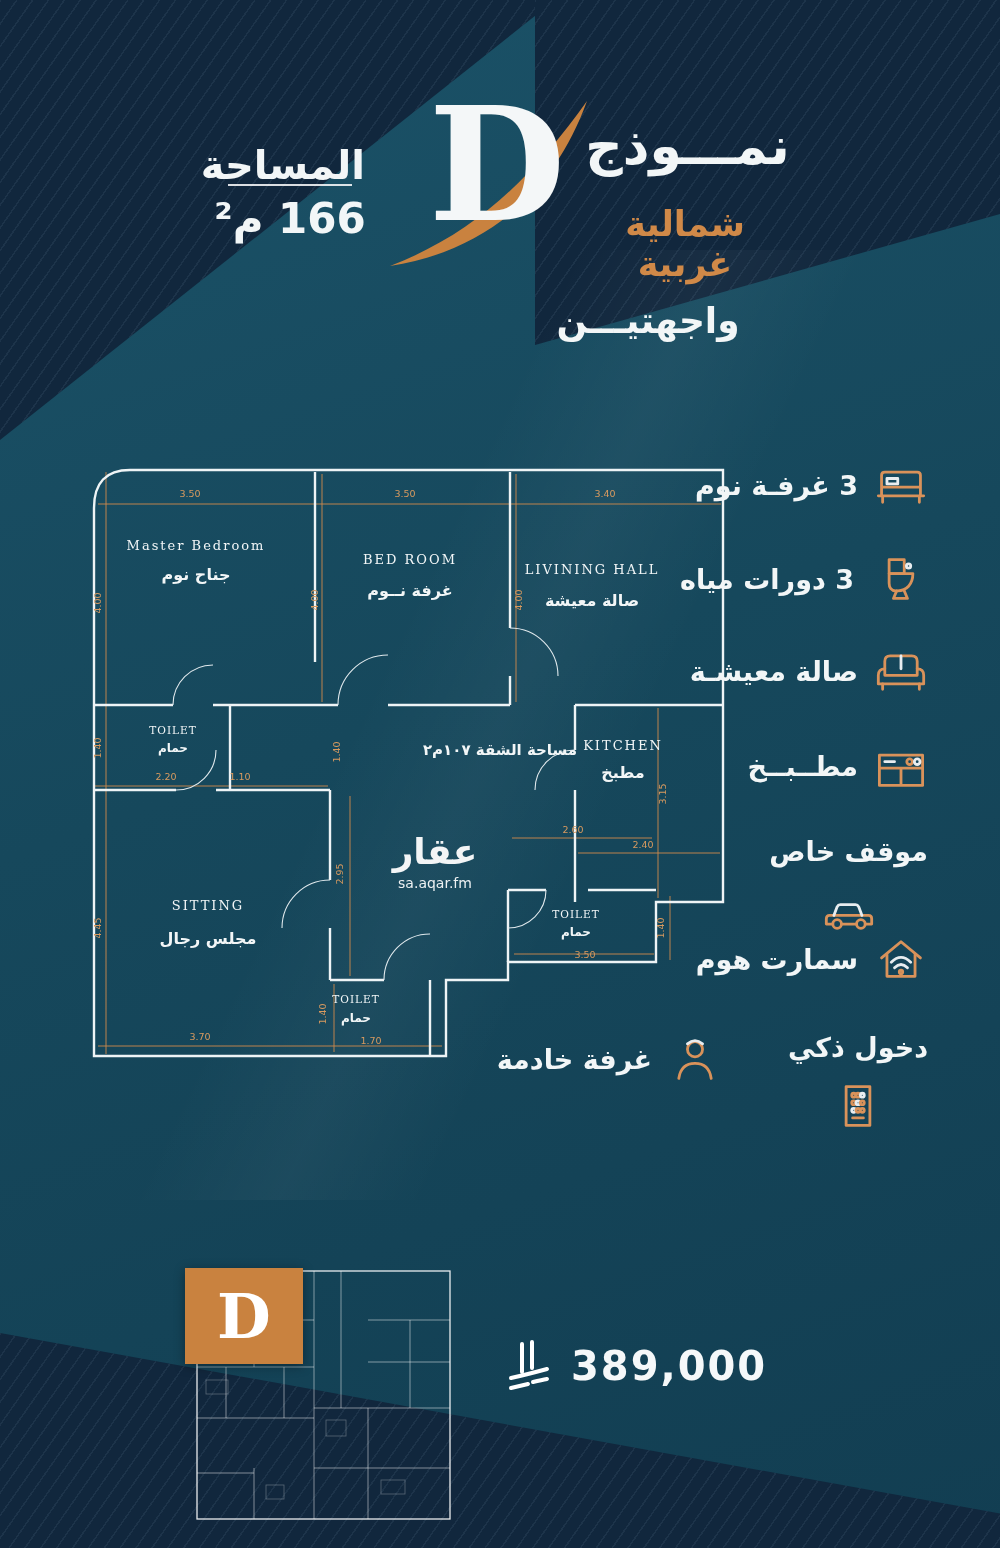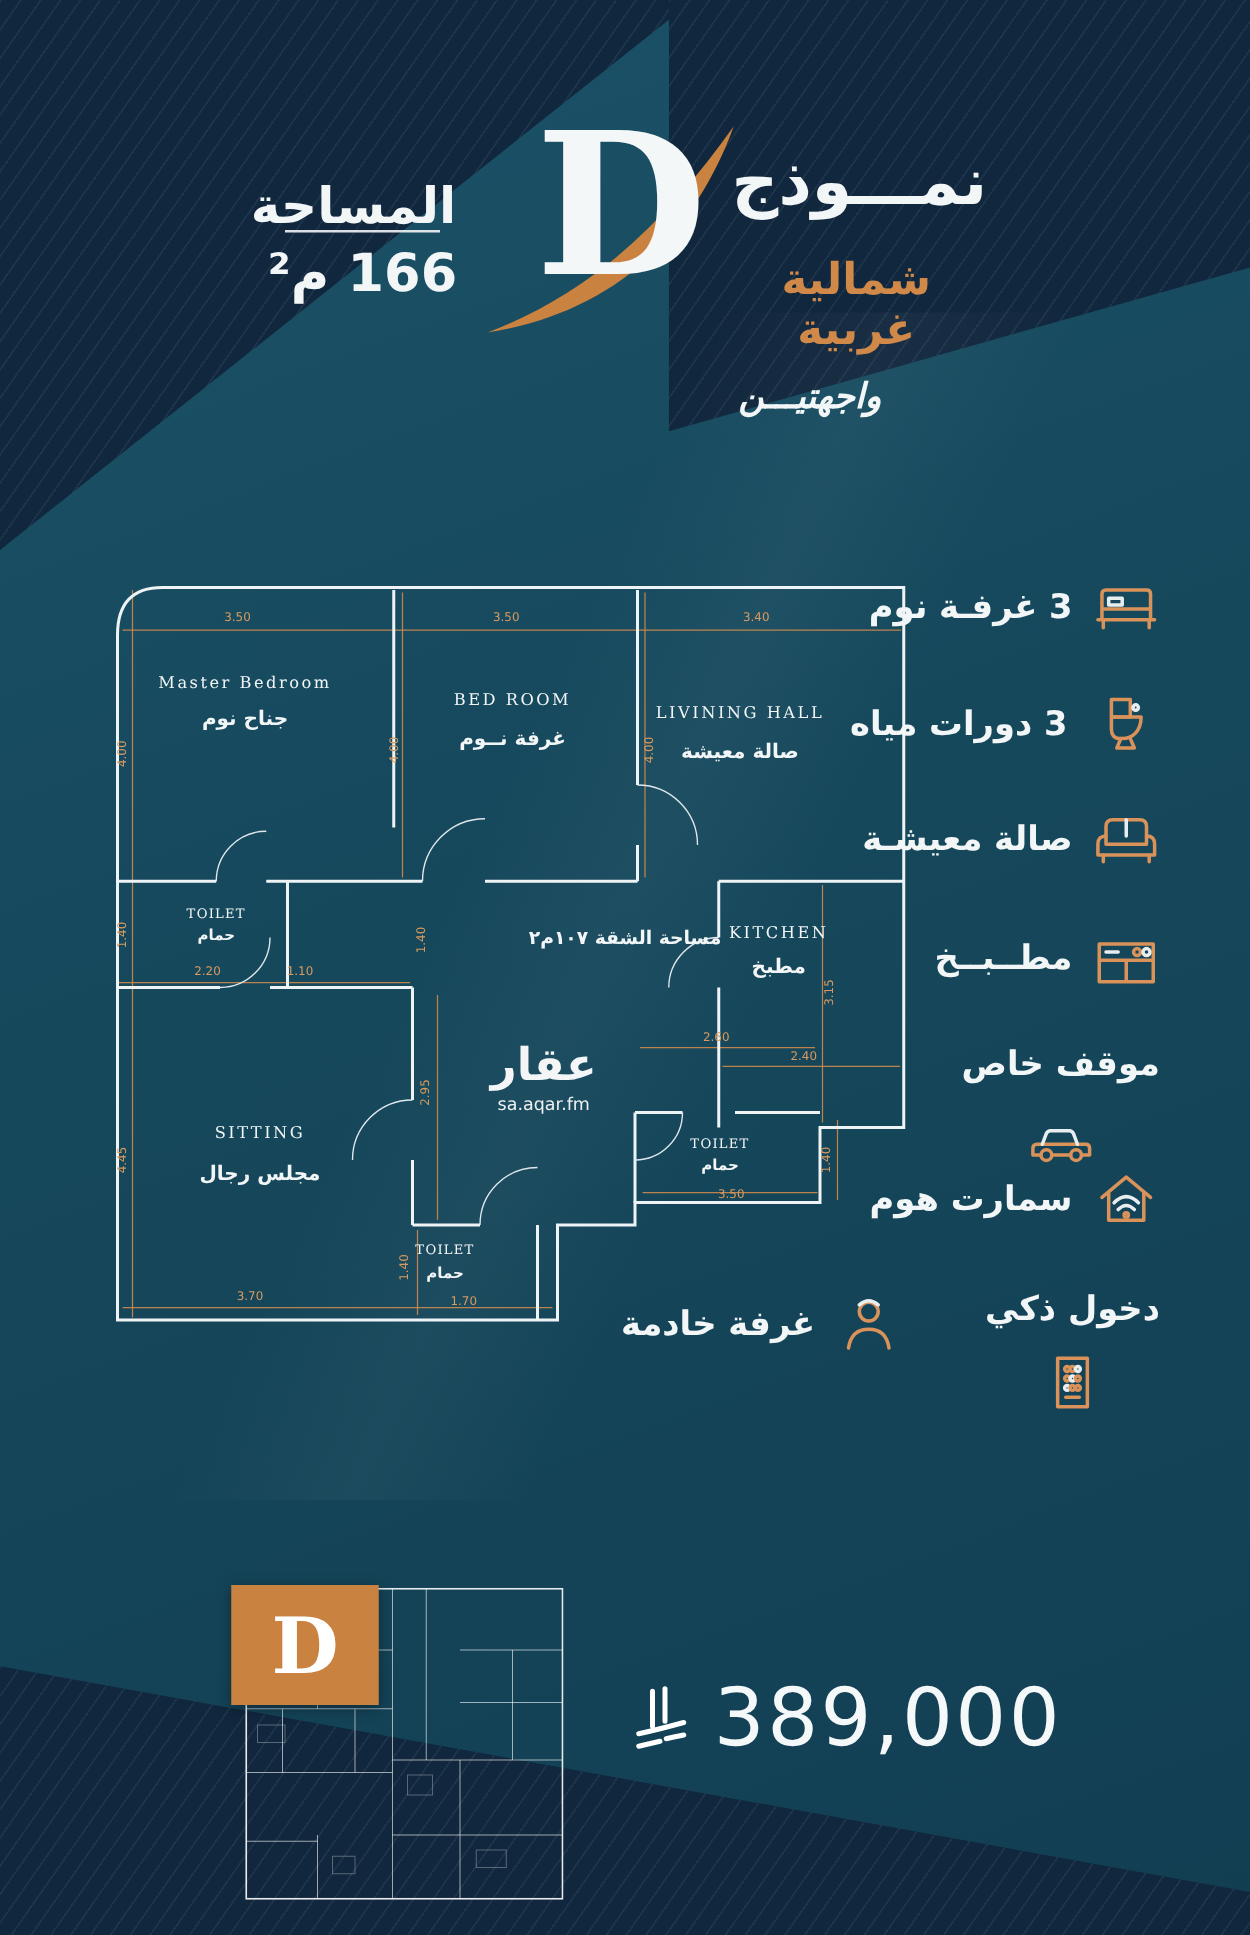--- a/index.html
+++ b/index.html
@@ -46,21 +46,21 @@
   .model-label {
     position: absolute; left: 575px; top: 116px; width: 225px;
     text-align: center; font-size: 52px; font-weight: bold; direction: rtl;
   }
   .orientation-label {
     position: absolute; left: 575px; top: 204px; width: 220px;
     text-align: center; font-size: 35px; font-weight: bold; color: #d08948; direction: rtl;
   }
   .facades-label {
     position: absolute; left: 548px; top: 300px; width: 200px;
-    text-align: center; font-size: 28px; font-weight: bold; direction: rtl; font-style: italic;
+    text-align: center; font-size: 36px; font-weight: bold; direction: rtl;
   }
 
   
   .plan { position: absolute; left: 78px; top: 450px; width: 650px; height: 620px; }
   .plan svg { width: 100%; height: 100%; }
   .wall { stroke: #eef4f6; stroke-width: 2.4; fill: none; stroke-linejoin: miter; }
   .arc { stroke: #dfe8ec; stroke-width: 1.1; fill: none; }
   .dim { stroke: #cf8a4d; stroke-width: 1; fill: none; opacity: 0.9; }
   .dim-txt { fill: #d89a5f; font-size: 9.5px; font-family: "DejaVu Sans", sans-serif; }
   .room-en { fill: #f2f6f7; font-size: 13px; letter-spacing: 2px; font-family: "DejaVu Serif", serif; }
@@ -85,21 +85,21 @@
   .mini-border { stroke: rgba(255,255,255,0.9); stroke-width: 1.3; fill: none; }
   .d-badge {
     position: absolute; left: 185px; top: 1268px; width: 118px; height: 96px;
     background: #c9823f; display: flex; align-items: center; justify-content: center;
     box-shadow: 0 2px 10px rgba(0,0,0,0.35);
   }
   .d-badge span { font-family: "DejaVu Serif", serif; font-size: 62px; font-weight: bold; color: #ffffff; }
   .price-row { position: absolute; left: 505px; top: 1338px; display: flex; align-items: center; gap: 18px; }
   .sar-icon { width: 48px; height: 56px; }
   .sar-icon svg { width: 100%; height: 100%; stroke: #ffffff; stroke-width: 4; fill: none; stroke-linecap: round; }
-  .price-value { font-size: 64px; font-weight: normal; letter-spacing: 2px; color: #f5f8f9; }
+  .price-value { font-size: 40px; font-weight: bold; letter-spacing: 2px; color: #f5f8f9; }
 </style>
 </head>
 <body>
 
 <div class="deco deco-top-left"></div>
 <div class="deco deco-top-right"></div>
 <div class="deco deco-bottom"></div>
 <div class="sheen"></div>
 
 <div class="area-label">المساحة</div>

